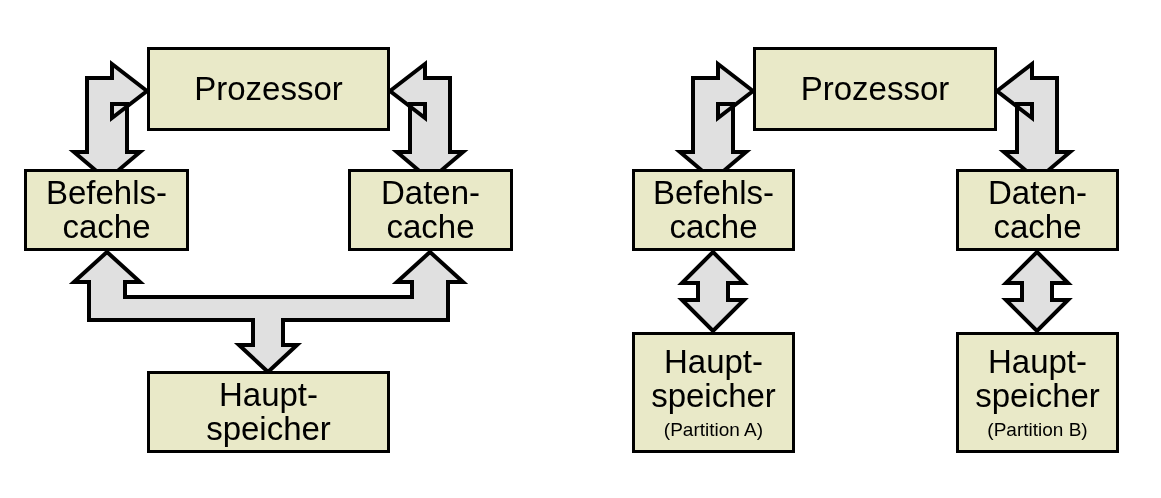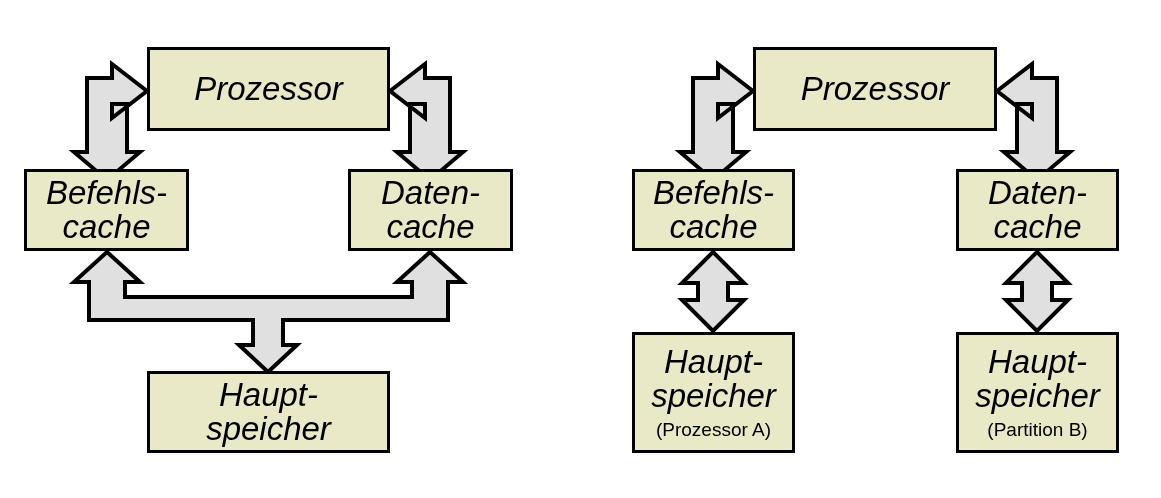--- a/index.html
+++ b/index.html
@@ -44,21 +44,20 @@
     align-items: center;
     justify-content: center;
     text-align: center;
     color: #000000;
     line-height: 1.04;
   }
   .node .line {
     display: block;
     white-space: nowrap;
     font-size: 33px;
-    font-style: italic;
   }
   .node .sub {
     display: block;
     white-space: nowrap;
     font-size: 19px;
     margin-top: 7px;
   }
 </style>
 </head>
 <body>
@@ -123,21 +122,21 @@
     </div>
 
     <div class="node" style="left:956px; top:169px; width:163px; height:82px;">
       <span class="line">Daten-</span>
       <span class="line">cache</span>
     </div>
 
     <div class="node" style="left:632px; top:332px; width:163px; height:121px;">
       <span class="line">Haupt-</span>
       <span class="line">speicher</span>
-      <span class="sub">(Prozessor A)</span>
+      <span class="sub">(Partition A)</span>
     </div>
 
     <div class="node" style="left:956px; top:332px; width:163px; height:121px;">
       <span class="line">Haupt-</span>
       <span class="line">speicher</span>
       <span class="sub">(Partition B)</span>
     </div>
   </div>
 
 </div>

